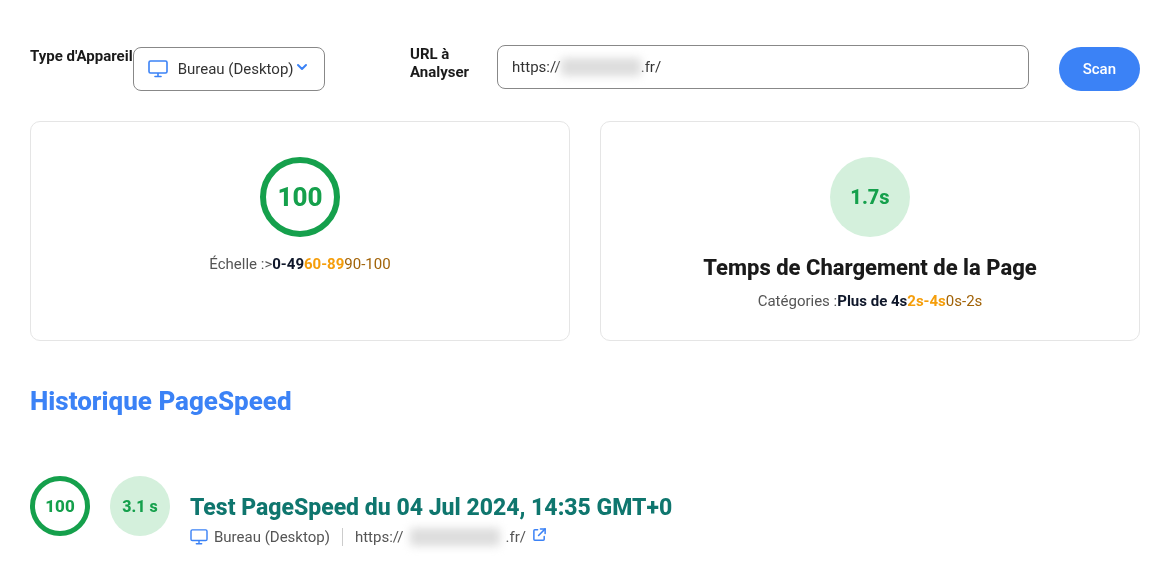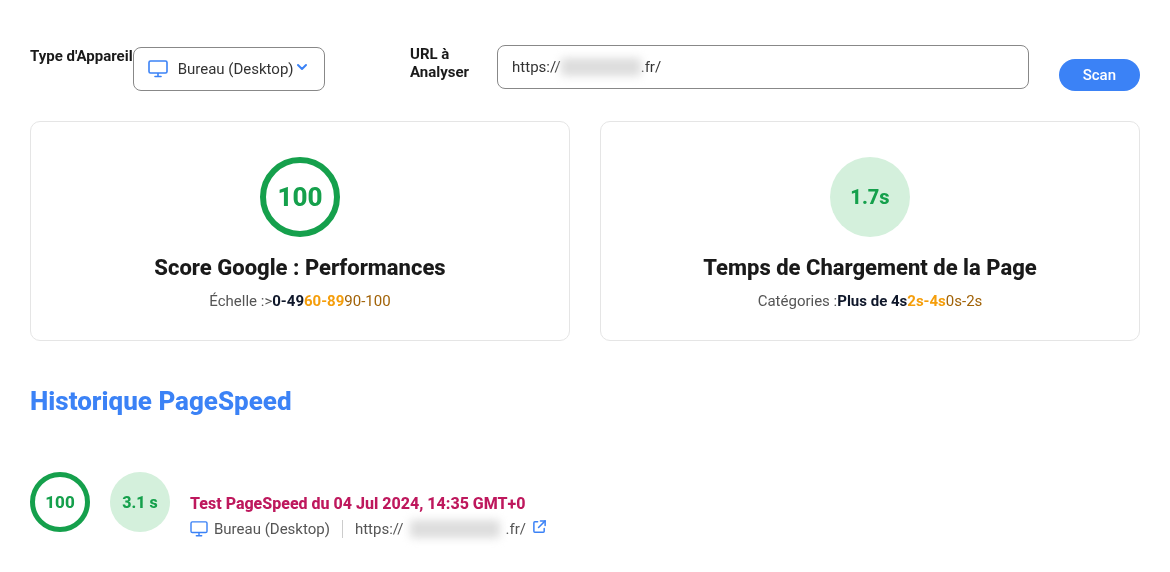--- a/index.html
+++ b/index.html
@@ -65,21 +65,21 @@
   font-size: 15px;
   color: #333;
   width: 100%;
   outline: none;
 }
 .scan-btn {
   background: #3b82f6;
   color: #fff;
   border: none;
   border-radius: 22px;
-  height: 32px;
+  height: 44px;
   padding: 2px 24px;
   font-size: 15px;
   font-weight: 500;
   cursor: pointer;
 }
 .cards-row {
   display: flex;
   gap: 30px;
   margin-bottom: 45px;
 }
@@ -177,24 +177,24 @@
   justify-content: center;
   font-size: 16px;
   font-weight: 800;
   color: #15a04c;
 }
 .history-details {
   display: flex;
   flex-direction: column;
 }
 .history-test-title {
-  font-size: 16px;
+  font-size: 23px;
   font-weight: 800;
   margin-bottom: 6px;
-  color: #be185d;
+  color: #0f766e;
   margin-top: 28px;
 }
 .history-meta {
   display: flex;
   align-items: center;
   gap: 12px;
   font-size: 15px;
   color: #555;
 }
 .meta-item {
@@ -253,21 +253,20 @@
         <span>.fr/</span>
     </div>
   </div>
 
   <button class="scan-btn">Scan</button>
 </div>
 
 <div class="cards-row">
   <div class="card">
     <div class="score-circle">100</div>
-    <div class="card-title">Score Google : Performances</div>
     <div class="card-scale">
       <span class="scale-label">Échelle :&gt;</span>
       <span class="scale-red">0-49</span>
       <span class="scale-orange">60-89</span>
       <span class="scale-green">90-100</span>
     </div>
   </div>
 
   <div class="card">
     <div class="time-circle">1.7s</div>

